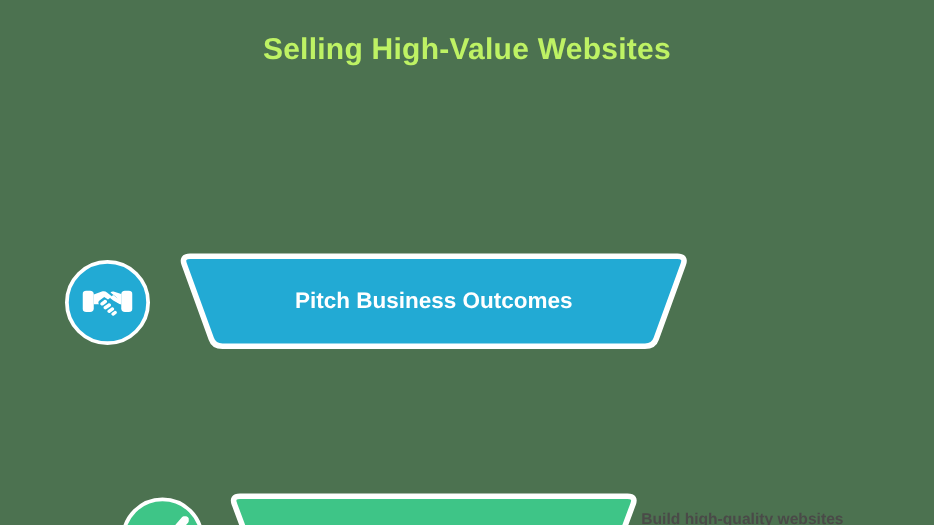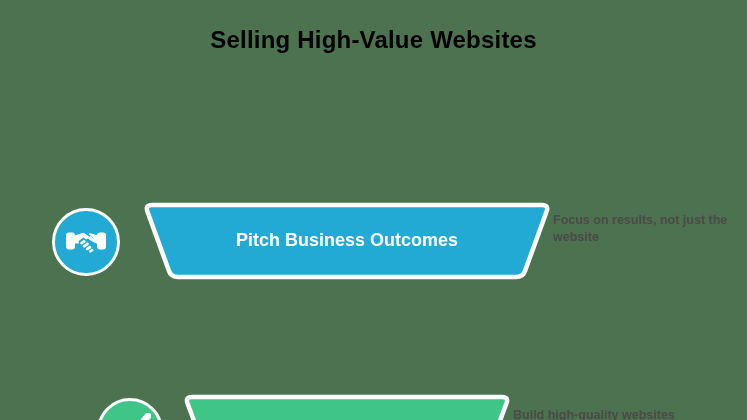--- a/index.html
+++ b/index.html
@@ -25,21 +25,21 @@
 
   
   .title {
     position: absolute;
     left: 0;
     top: 26px;
     width: 747px;
     text-align: center;
     font-size: 24px;
     font-weight: bold;
-    color: #000000;
+    color: #bef264;
     letter-spacing: 0.2px;
   }
 
   
   .row {
     position: absolute;
     left: 0;
     width: 747px;
   }
   .row-1 { top: 100px; height: 82px; }
@@ -130,21 +130,20 @@
       </svg>
     </div>
 
     <div class="band band-1">
       <svg width="410" height="78" viewBox="0 0 410 78" preserveAspectRatio="none" aria-hidden="true">
         <path d="M10 3 H400 Q407 3 404.6 9.5 L383 69 Q381 75 374 75 H36 Q29 75 27 69 L5.4 9.5 Q3 3 10 3 Z" fill="#22aad4" stroke="#ffffff" stroke-width="4.5" stroke-linejoin="round"></path>
       </svg>
       <div class="band-label">Pitch Business Outcomes</div>
     </div>
 
-    <div class="note note-1">Focus on results, not just the website</div>
   </div>
 
   <div class="row row-2">
 
     <div class="icon-circle icon-2">
       <svg width="42" height="36" viewBox="0 0 42 36" aria-hidden="true">
         <path d="M3 19.5 L14.5 31 L39 3" fill="none" stroke="#ffffff" stroke-width="6.5" stroke-linecap="round" stroke-linejoin="round"></path>
       </svg>
     </div>
 

